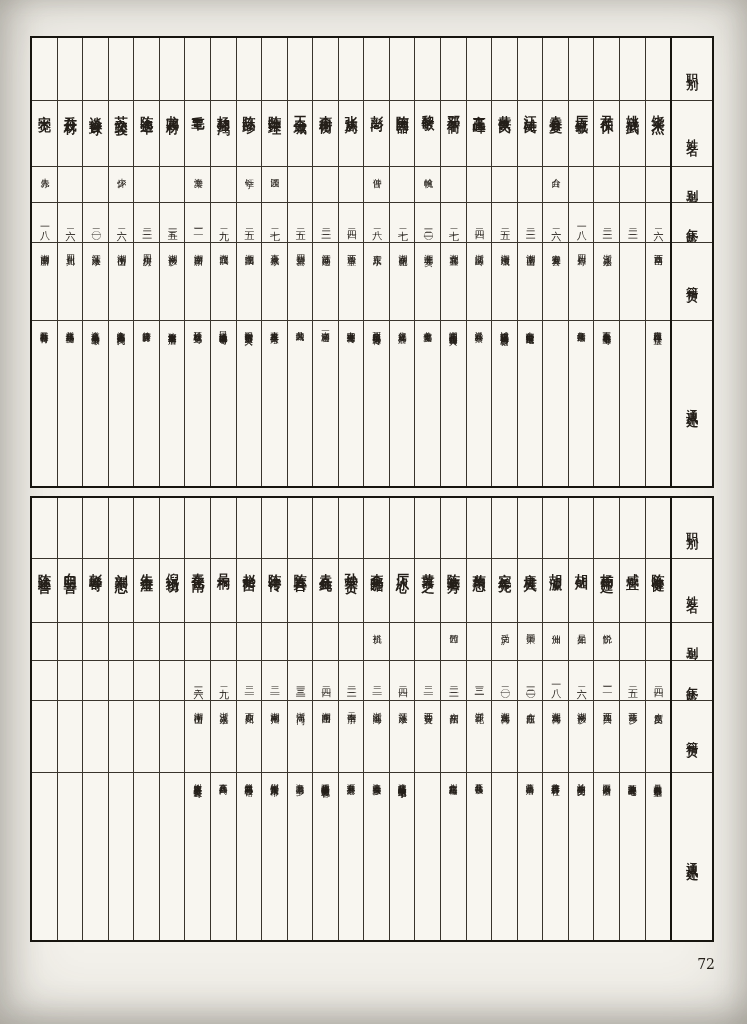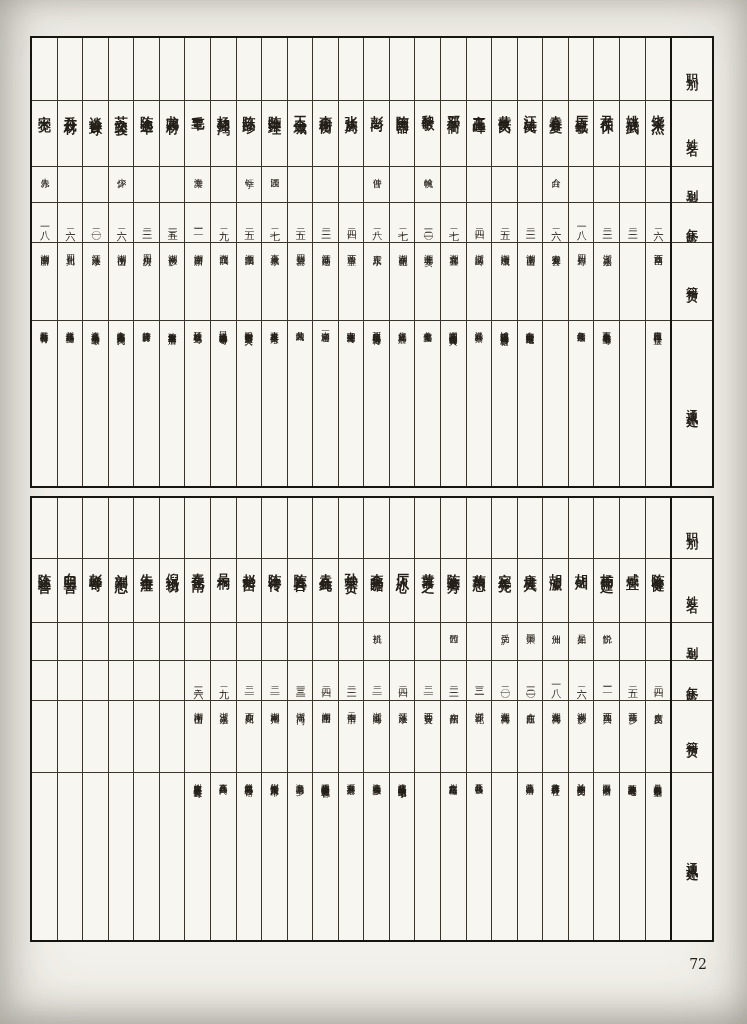--- a/index.html
+++ b/index.html
@@ -71,21 +71,21 @@
   }
   .v-name{font-size:13px;letter-spacing:3px;font-weight:bold;}
   .v-alias{font-size:9px;letter-spacing:1px;}
   .v-age{font-size:10px;letter-spacing:2px;}
   .v-origin{font-size:9px;letter-spacing:1px;}
   .v-address{font-size:8.5px;letter-spacing:0.5px;line-height:1.08;}
   .v-label{font-size:12px;letter-spacing:5px;font-weight:bold;}
   .v-label.small{letter-spacing:3px;}
 
   .page-num{
-    position:absolute;right:40px;bottom:52px;
+    position:absolute;right:32px;bottom:52px;
     font-size:14px;color:#241f19;
     font-family:"DejaVu Serif",serif;
   }
 </style>
 </head>
 <body>
 
 <div class="page">
   <div id="table-top" class="roster t1">
       <div class="person-col">

